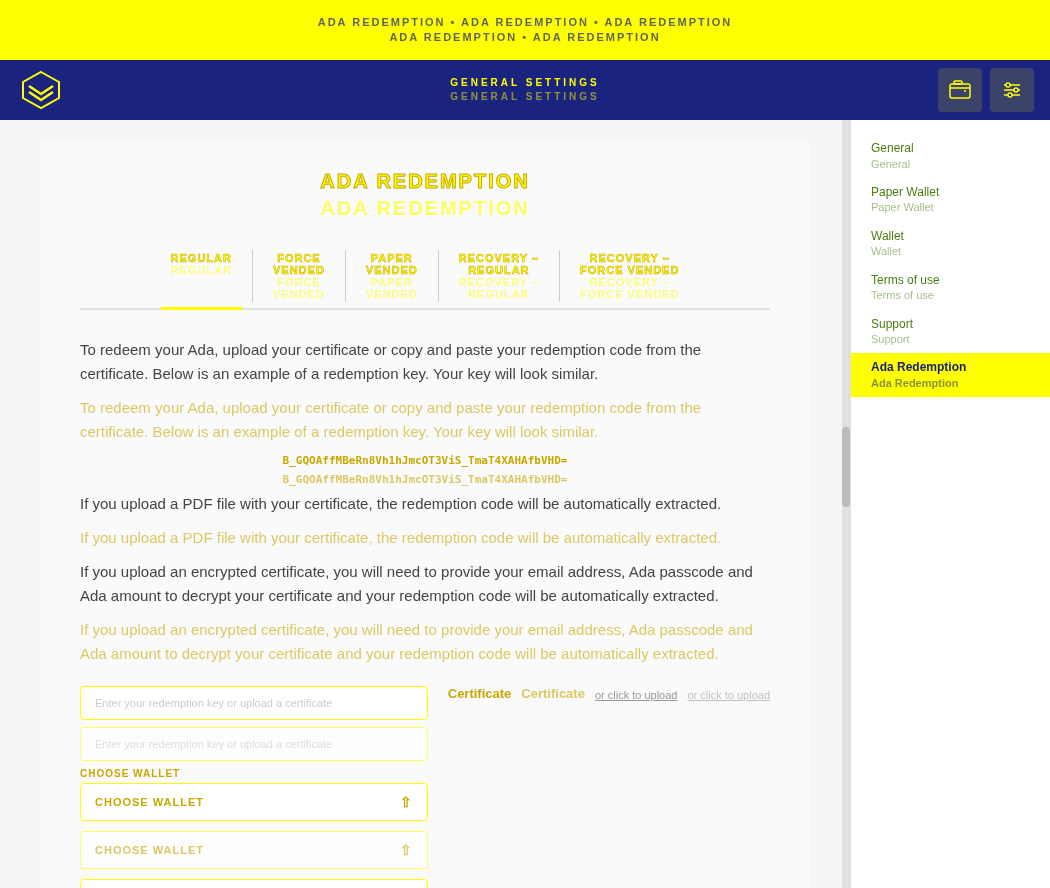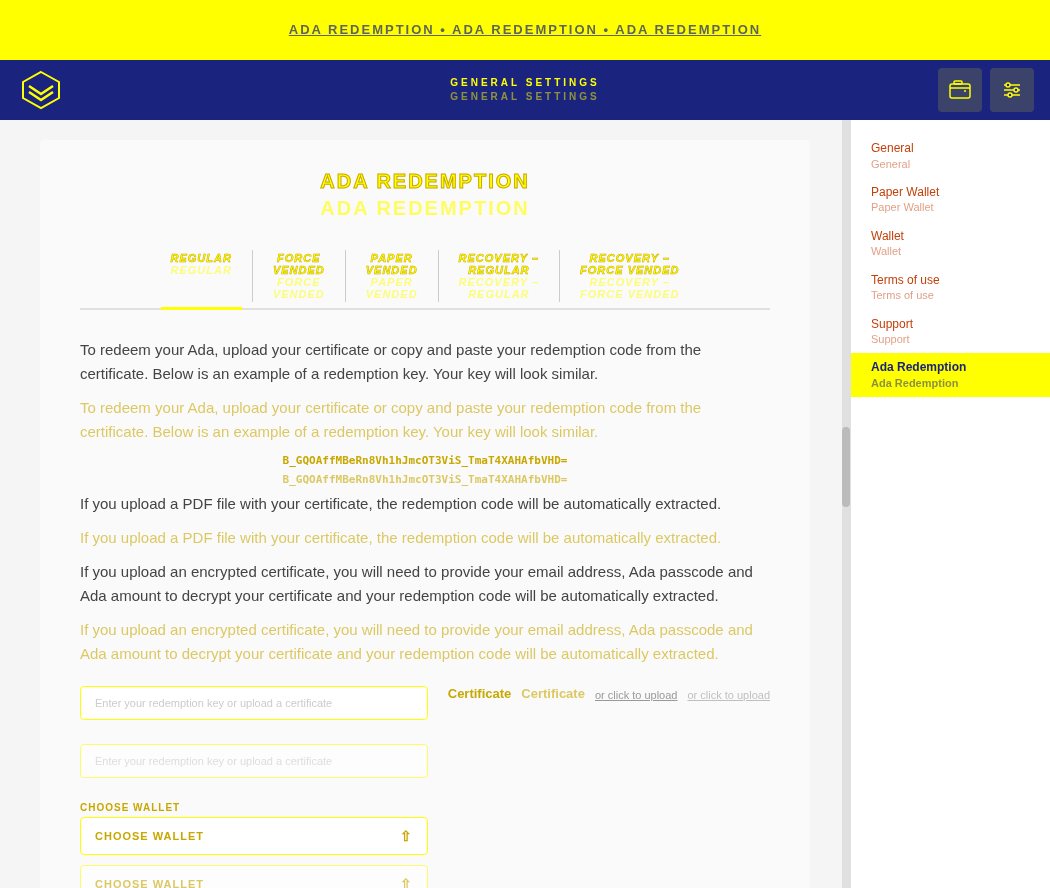--- a/index.html
+++ b/index.html
@@ -15,29 +15,28 @@
     .top-banner {
       background: #ffff00;
       height: 60px;
       display: flex;
       align-items: center;
       justify-content: center;
       flex-direction: column;
       padding: 4px 0;
     }
     .top-banner-text {
-      font-size: 13px;
+      font-size: 11px;
       font-weight: bold;
       color: #1a237e;
       letter-spacing: 2px;
       text-transform: uppercase;
       opacity: 0.7;
       line-height: 1.4;
       text-align: left;
-      text-decoration: underline;
     }
 
     
     .navbar {
       background: #1a237e;
       height: 60px;
       display: flex;
       align-items: center;
       justify-content: space-between;
       padding: 0 16px;
@@ -133,21 +132,20 @@
     }
 
     
     .tabs-row {
       display: flex;
       justify-content: center;
       gap: 0;
       margin-bottom: 28px;
       border-bottom: 2px solid #e0e0e0;
       position: relative;
-      font-style: italic;
     }
     .tab-item {
       text-align: center;
       padding: 8px 20px;
       cursor: pointer;
       position: relative;
     }
     .tab-item .tab-main {
       font-size: 11px;
       font-weight: bold;
@@ -231,21 +229,21 @@
     }
 
     .text-input {
       width: 100%;
       border: 1px solid #ffff00;
       border-radius: 4px;
       padding: 10px 14px;
       font-size: 11px;
       color: #bbb;
       background: #fff;
-      margin-bottom: 24px;
+      margin-bottom: 7px;
       outline: none;
     }
     .text-input::placeholder {
       color: #ccc;
     }
 
     .label-yellow {
       font-size: 10px;
       font-weight: bold;
       color: #c8a800;
@@ -300,21 +298,21 @@
     .sidebar {
       width: 200px;
       background: #fff;
       border-left: 1px solid #e0e0e0;
       padding: 14px 0;
       overflow-y: auto;
     }
     .sidebar-item {
       padding: 7px 20px;
       font-size: 12px;
-      color: #c2410c;
+      color: #4d7c0f;
       cursor: pointer;
       line-height: 1.3;
     }
     .sidebar-item.active {
       background: #ffff00;
       color: #1a237e;
       font-weight: bold;
     }
     .sidebar-item.double {
       display: flex;
@@ -324,20 +322,21 @@
       opacity: 0.5;
       display: block;
       font-size: 11px;
     }
   </style>
 </head>
 <body>
 
 <div class="top-banner">
   <div class="top-banner-text">ADA REDEMPTION • ADA REDEMPTION • ADA REDEMPTION</div>
+  <div class="top-banner-text">ADA REDEMPTION • ADA REDEMPTION</div>
 </div>
 
 <div class="navbar">
   <div class="navbar-logo">
 
     <svg viewBox="0 0 40 40">
       <polygon points="20,2 38,12 38,28 20,38 2,28 2,12" fill="none" stroke="#ffff00" stroke-width="2"></polygon>
       <polyline points="8,16 20,24 32,16" fill="none" stroke="#ffff00" stroke-width="2.5"></polyline>
       <polyline points="8,22 20,30 32,22" fill="none" stroke="#ffff00" stroke-width="2.5"></polyline>
     </svg>

